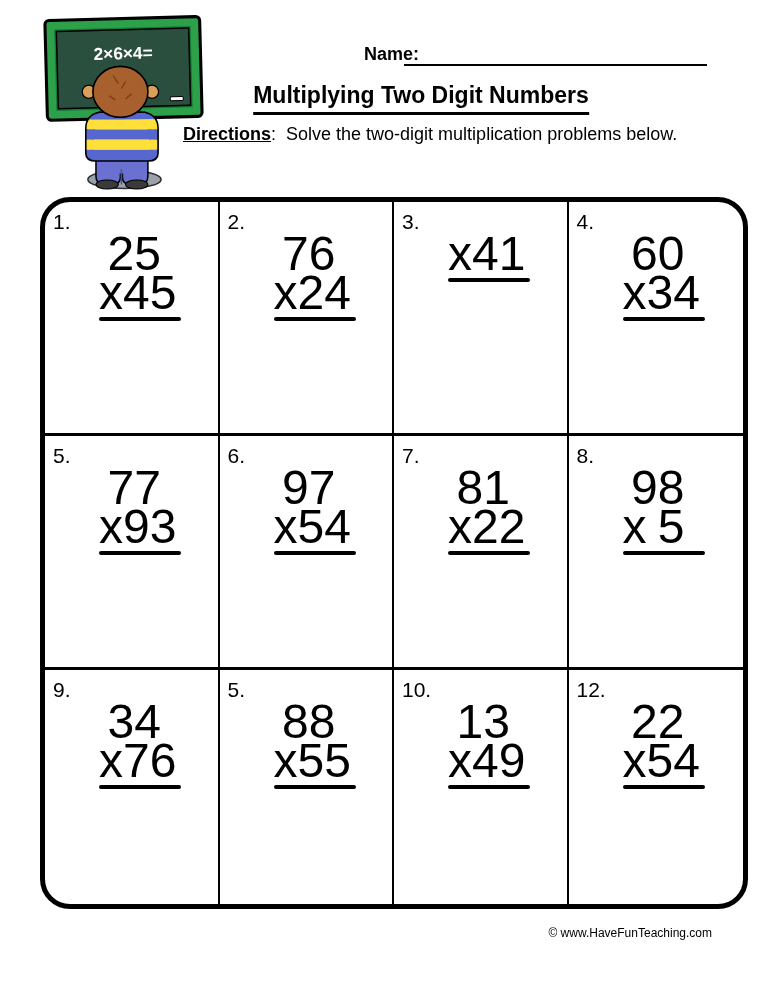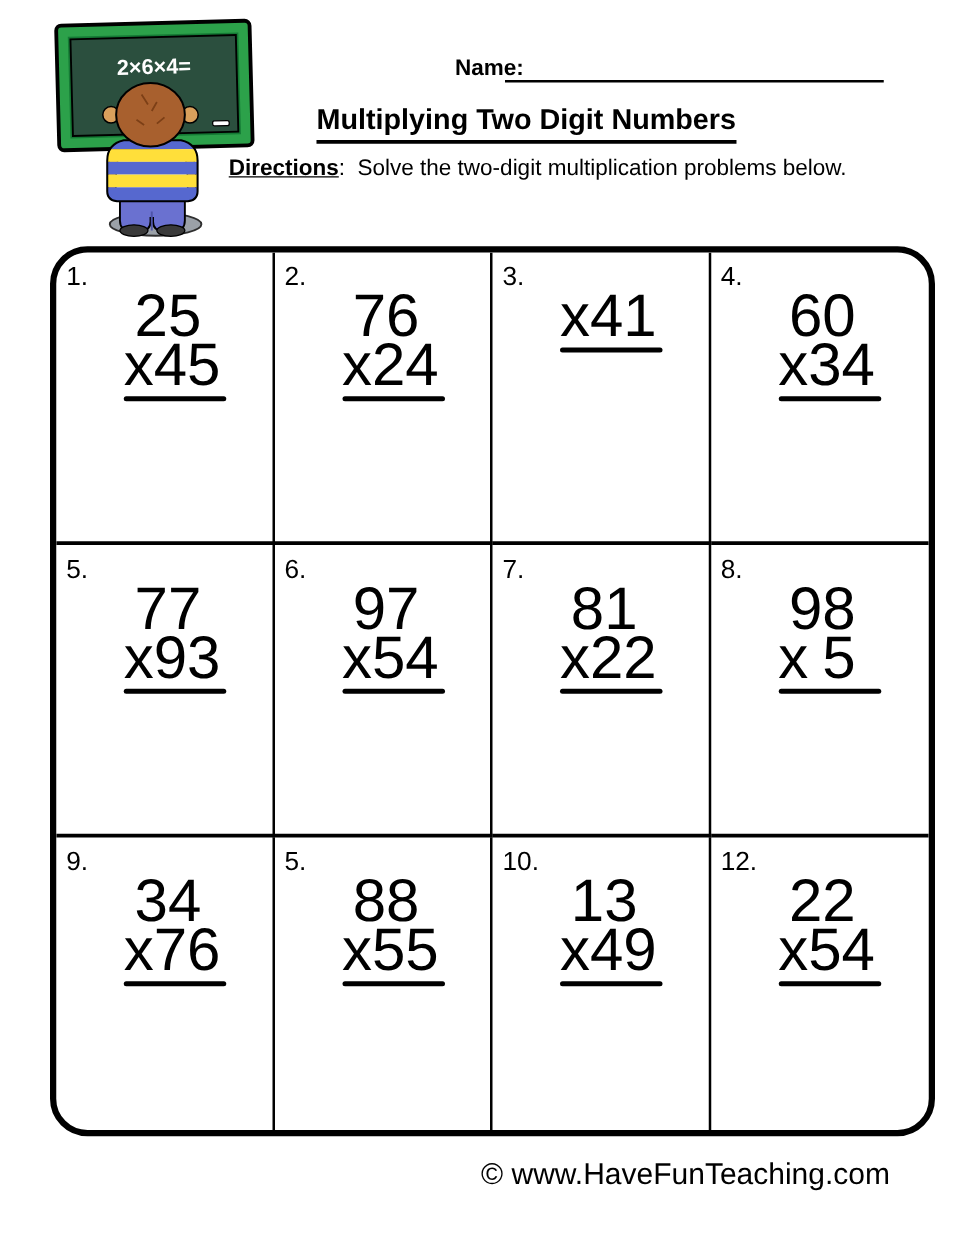--- a/index.html
+++ b/index.html
@@ -24,21 +24,21 @@
   .cell:nth-child(4n) { border-right:none; }
   .cell:nth-child(n+9) { border-bottom:none; }
   .pnum { position:absolute; left:8px; top:8px; font-size:21px; }
   .work { margin:32px 0 0 54px; width:82px; font-size:48px; line-height:39px; }
   .top-operand { text-align:right; padding-right:20px; }
   .row2 { display:flex; justify-content:space-between; }
   .row2 .bot { padding-right:20px; }
   .ansline { height:4px; background:#000; width:82px; margin-top:5px; border-radius:2px; }
 
   
-  .footer { position:absolute; right:60px; top:926px; font-size:24px; }
+  .footer { position:absolute; right:60px; top:926px; font-size:12px; }
 </style>
 </head>
 <body>
 
 <div class="sheet">
 
   <svg class="illustration" viewBox="0 0 165 180">
 
     <g transform="rotate(-1.5 80 55)">
       <rect x="4" y="8" width="152" height="98" rx="4" fill="#2ca14a" stroke="#000" stroke-width="3"></rect>

